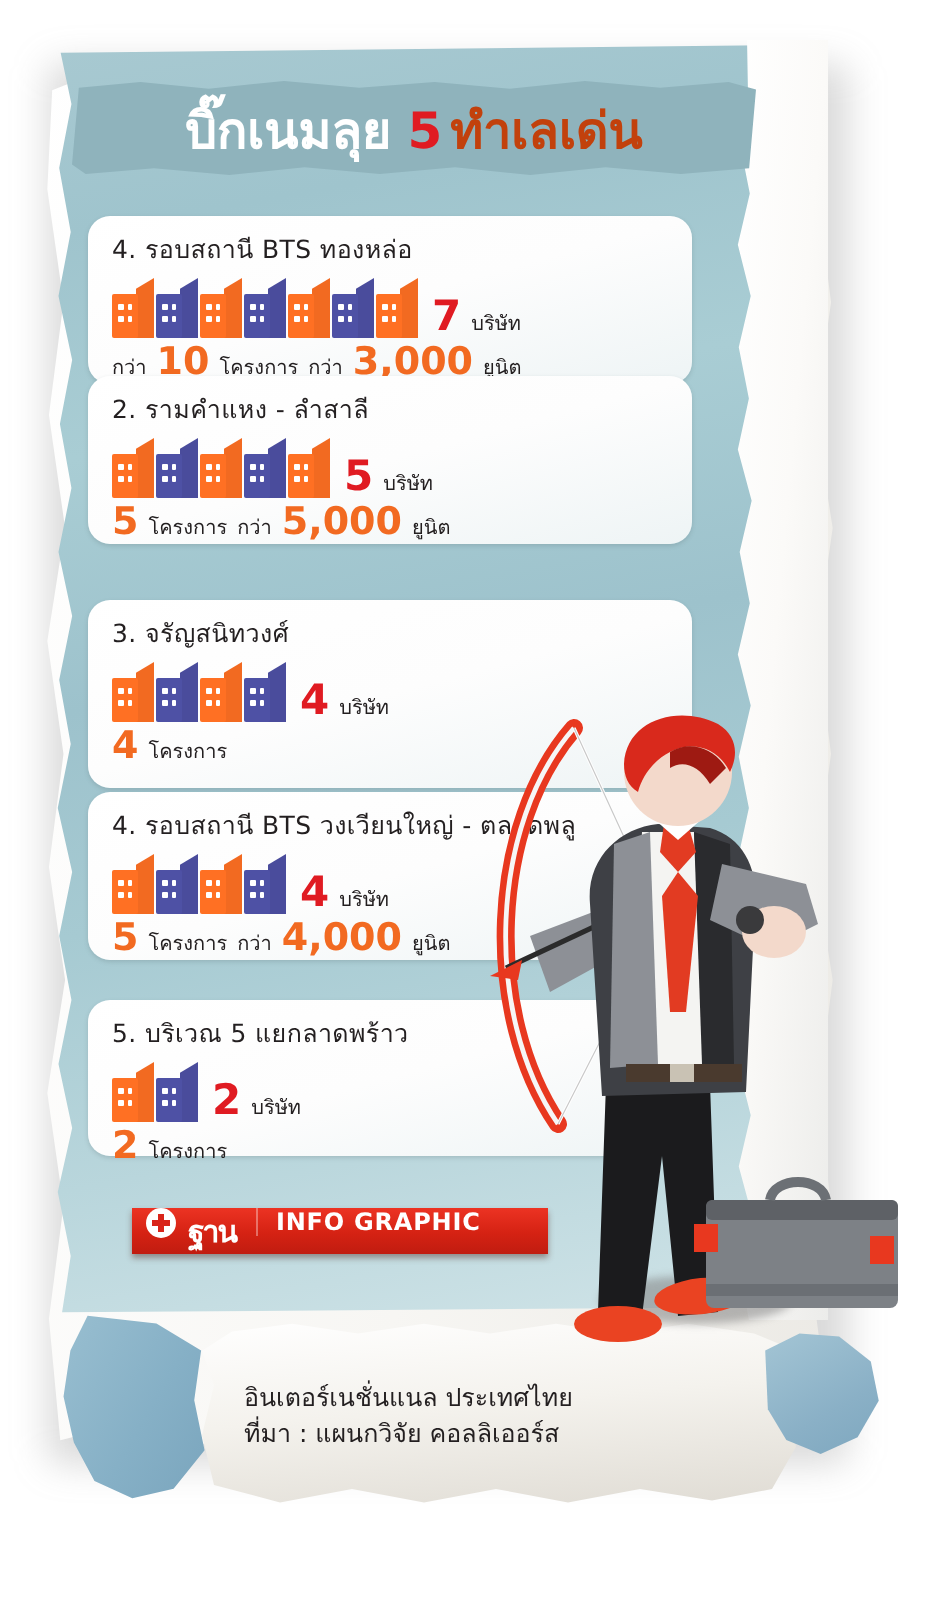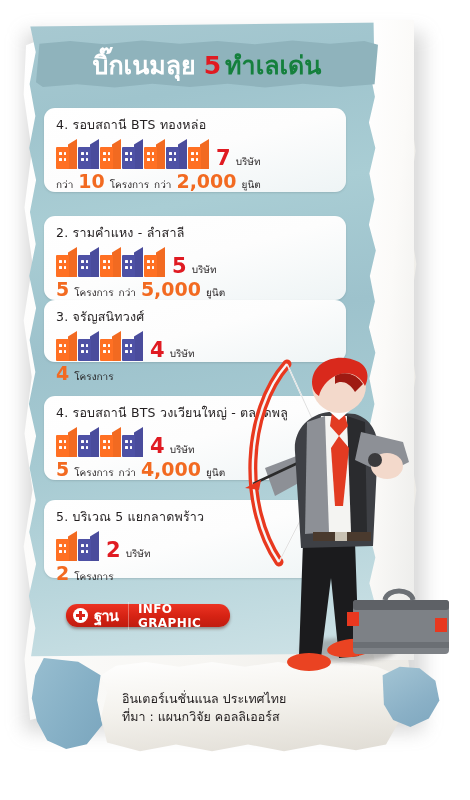--- a/index.html
+++ b/index.html
@@ -93,21 +93,21 @@
     left: 36px; top: 44px;
     width: 342px; height: 42px;
     display: flex; align-items: center; justify-content: center;
     font-size: 25px;
     font-weight: 700;
     letter-spacing: 0px;
     white-space: nowrap;
   }
   .title-white { color: #ffffff; }
   .title-red   { color: #e01b22; margin-left: 8px; }
-  .title-red2  { color: #15803d; margin-left: 4px; }
+  .title-red2  { color: #c2410c; margin-left: 4px; }
 
   
   .card {
     position: absolute;
     left: 44px;
     width: 302px;
     background: linear-gradient(165deg,#ffffff 0%,#fdfdfd 50%,#eef4f5 100%);
     border-radius: 11px;
     box-shadow: 0 1px 2px rgba(90,110,115,0.25);
     padding: 7px 10px 7px 12px;
@@ -159,25 +159,24 @@
     display: flex; align-items: baseline; gap: 5px;
     margin-top: 3px; white-space: nowrap;
   }
 
   .icons-and-stat { display: flex; align-items: flex-end; }
 
   
   .logo-badge {
     position: absolute;
     left: 66px; top: 604px;
-    width: 164px; height: 23px;
+    width: 208px; height: 23px;
     background: linear-gradient(180deg,#ec3323 0%,#d52213 55%,#c01c10 100%);
-    display: flex; align-items: center;
+    display: flex; align-items: flex-start;
     box-shadow: 0 2px 3px rgba(80,40,30,.45);
-    border-radius: 11px;
   }
   .logo-plus {
     width: 15px; height: 15px; border-radius: 50%;
     background: #ffffff; margin-left: 7px;
     position: relative; flex: none;
   }
   .logo-plus::before, .logo-plus::after {
     content: ''; position: absolute; background: #d9241a;
   }
   .logo-plus::before { left: 6px; top: 2.6px; width: 3px; height: 9.8px; }
@@ -324,25 +323,25 @@
         <div class="stat-line">
           <span class="big-red">7</span>
           <span class="unit-label">บริษัท</span>
         </div>
       </div>
       <div class="sub-line">
         <span class="unit-label">กว่า</span>
         <span class="big-orange">10</span>
         <span class="unit-label">โครงการ</span>
         <span class="unit-label">กว่า</span>
-        <span class="big-orange">2,000</span>
+        <span class="big-orange">3,000</span>
         <span class="unit-label">ยูนิต</span>
       </div>
     </div>
-    <div class="card" style="top: 216px; height: 84px;">
+    <div class="card" style="top: 188px; height: 84px;">
       <div class="card-title">2. รามคำแหง - ลำสาลี</div>
       <div class="icons-and-stat">
         <div class="row-icons">
           <div class="bldg">
             <div class="tower" style="background: rgb(242, 106, 33); clip-path: polygon(0% 18%, 100% 0%, 100% 100%, 0% 100%);"></div>
             <div class="base" style="background: rgb(242, 106, 33); filter: brightness(1.06);"></div>
             <div class="win" style="left: 3px; bottom: 14px;"></div>
             <div class="win" style="left: 7.5px; bottom: 14px;"></div>
             <div class="win" style="left: 3px; bottom: 8px;"></div>
             <div class="win" style="left: 7.5px; bottom: 8px;"></div>
@@ -386,21 +385,21 @@
         </div>
       </div>
       <div class="sub-line">
         <span class="big-orange">5</span>
         <span class="unit-label">โครงการ</span>
         <span class="unit-label">กว่า</span>
         <span class="big-orange">5,000</span>
         <span class="unit-label">ยูนิต</span>
       </div>
     </div>
-    <div class="card" style="top: 300px; height: 62px;">
+    <div class="card" style="top: 300px; height: 94px;">
       <div class="card-title">3. จรัญสนิทวงศ์</div>
       <div class="icons-and-stat">
         <div class="row-icons">
           <div class="bldg">
             <div class="tower" style="background: rgb(242, 106, 33); clip-path: polygon(0% 18%, 100% 0%, 100% 100%, 0% 100%);"></div>
             <div class="base" style="background: rgb(242, 106, 33); filter: brightness(1.06);"></div>
             <div class="win" style="left: 3px; bottom: 14px;"></div>
             <div class="win" style="left: 7.5px; bottom: 14px;"></div>
             <div class="win" style="left: 3px; bottom: 8px;"></div>
             <div class="win" style="left: 7.5px; bottom: 8px;"></div>

